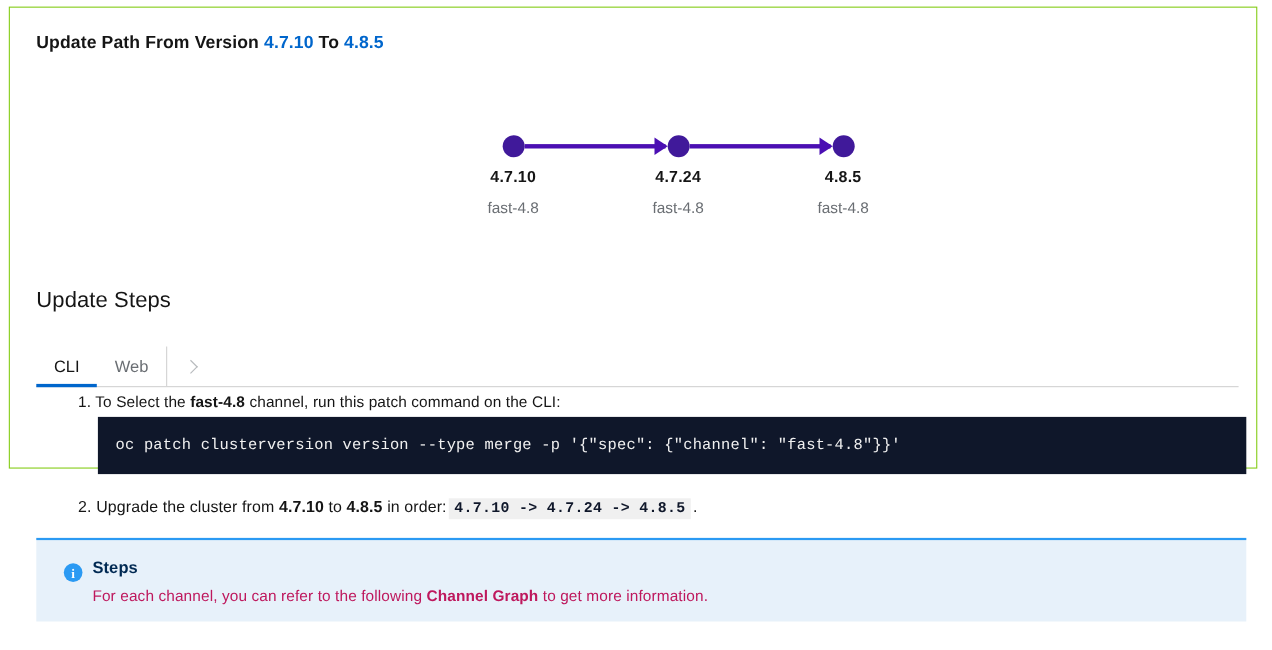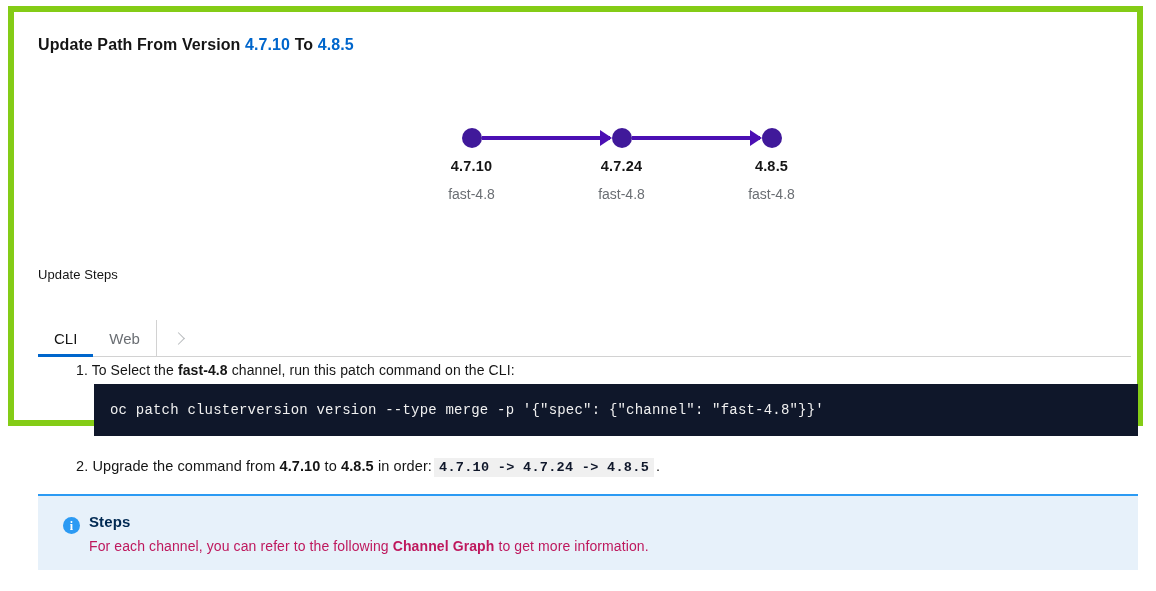--- a/index.html
+++ b/index.html
@@ -15,21 +15,21 @@
     color: #151515;
     -webkit-font-smoothing: antialiased;
   }
 
   .card {
     position: absolute;
     left: 8px;
     top: 6px;
     width: 1135px;
     height: 420px;
-    border: 6px solid #84cc16;
+    border: 1px solid #84cc16;
     background: #ffffff;
     box-sizing: border-box;
   }
 
   
   .page-title {
     position: absolute;
     left: 24px;
     top: 24px;
     font-size: 16px;
@@ -94,21 +94,21 @@
     margin-top: 12px;
     font-size: 14px;
     color: #6a6e73;
   }
 
   
   .section-title {
     position: absolute;
     left: 24px;
     top: 255px;
-    font-size: 13px;
+    font-size: 20px;
     font-weight: 400;
     color: #151515;
     letter-spacing: .1px;
   }
 
   .tabs {
     position: absolute;
     left: 24px;
     top: 308px;
     width: 1093px;
@@ -316,21 +316,21 @@
     <b>fast-4.8</b>
     <span>channel, run this patch command on the CLI:</span>
   </div>
 
   <div class="code-block">
     <code>oc patch clusterversion version --type merge -p '{"spec": {"channel": "fast-4.8"}}'</code>
   </div>
 
   <div class="step2">
     <span>2.</span>&nbsp;
-    <span>Upgrade the command from</span>&nbsp;
+    <span>Upgrade the cluster from</span>&nbsp;
     <b>4.7.10</b>&nbsp;
     <span>to</span>&nbsp;
     <b>4.8.5</b>&nbsp;
     <span>in order:</span>
     <span class="inline-code">4.7.10 -&gt; 4.7.24 -&gt; 4.8.5</span>
     <span>.</span>
   </div>
 
   <div class="alert">
     <div class="alert-icon">i</div>

